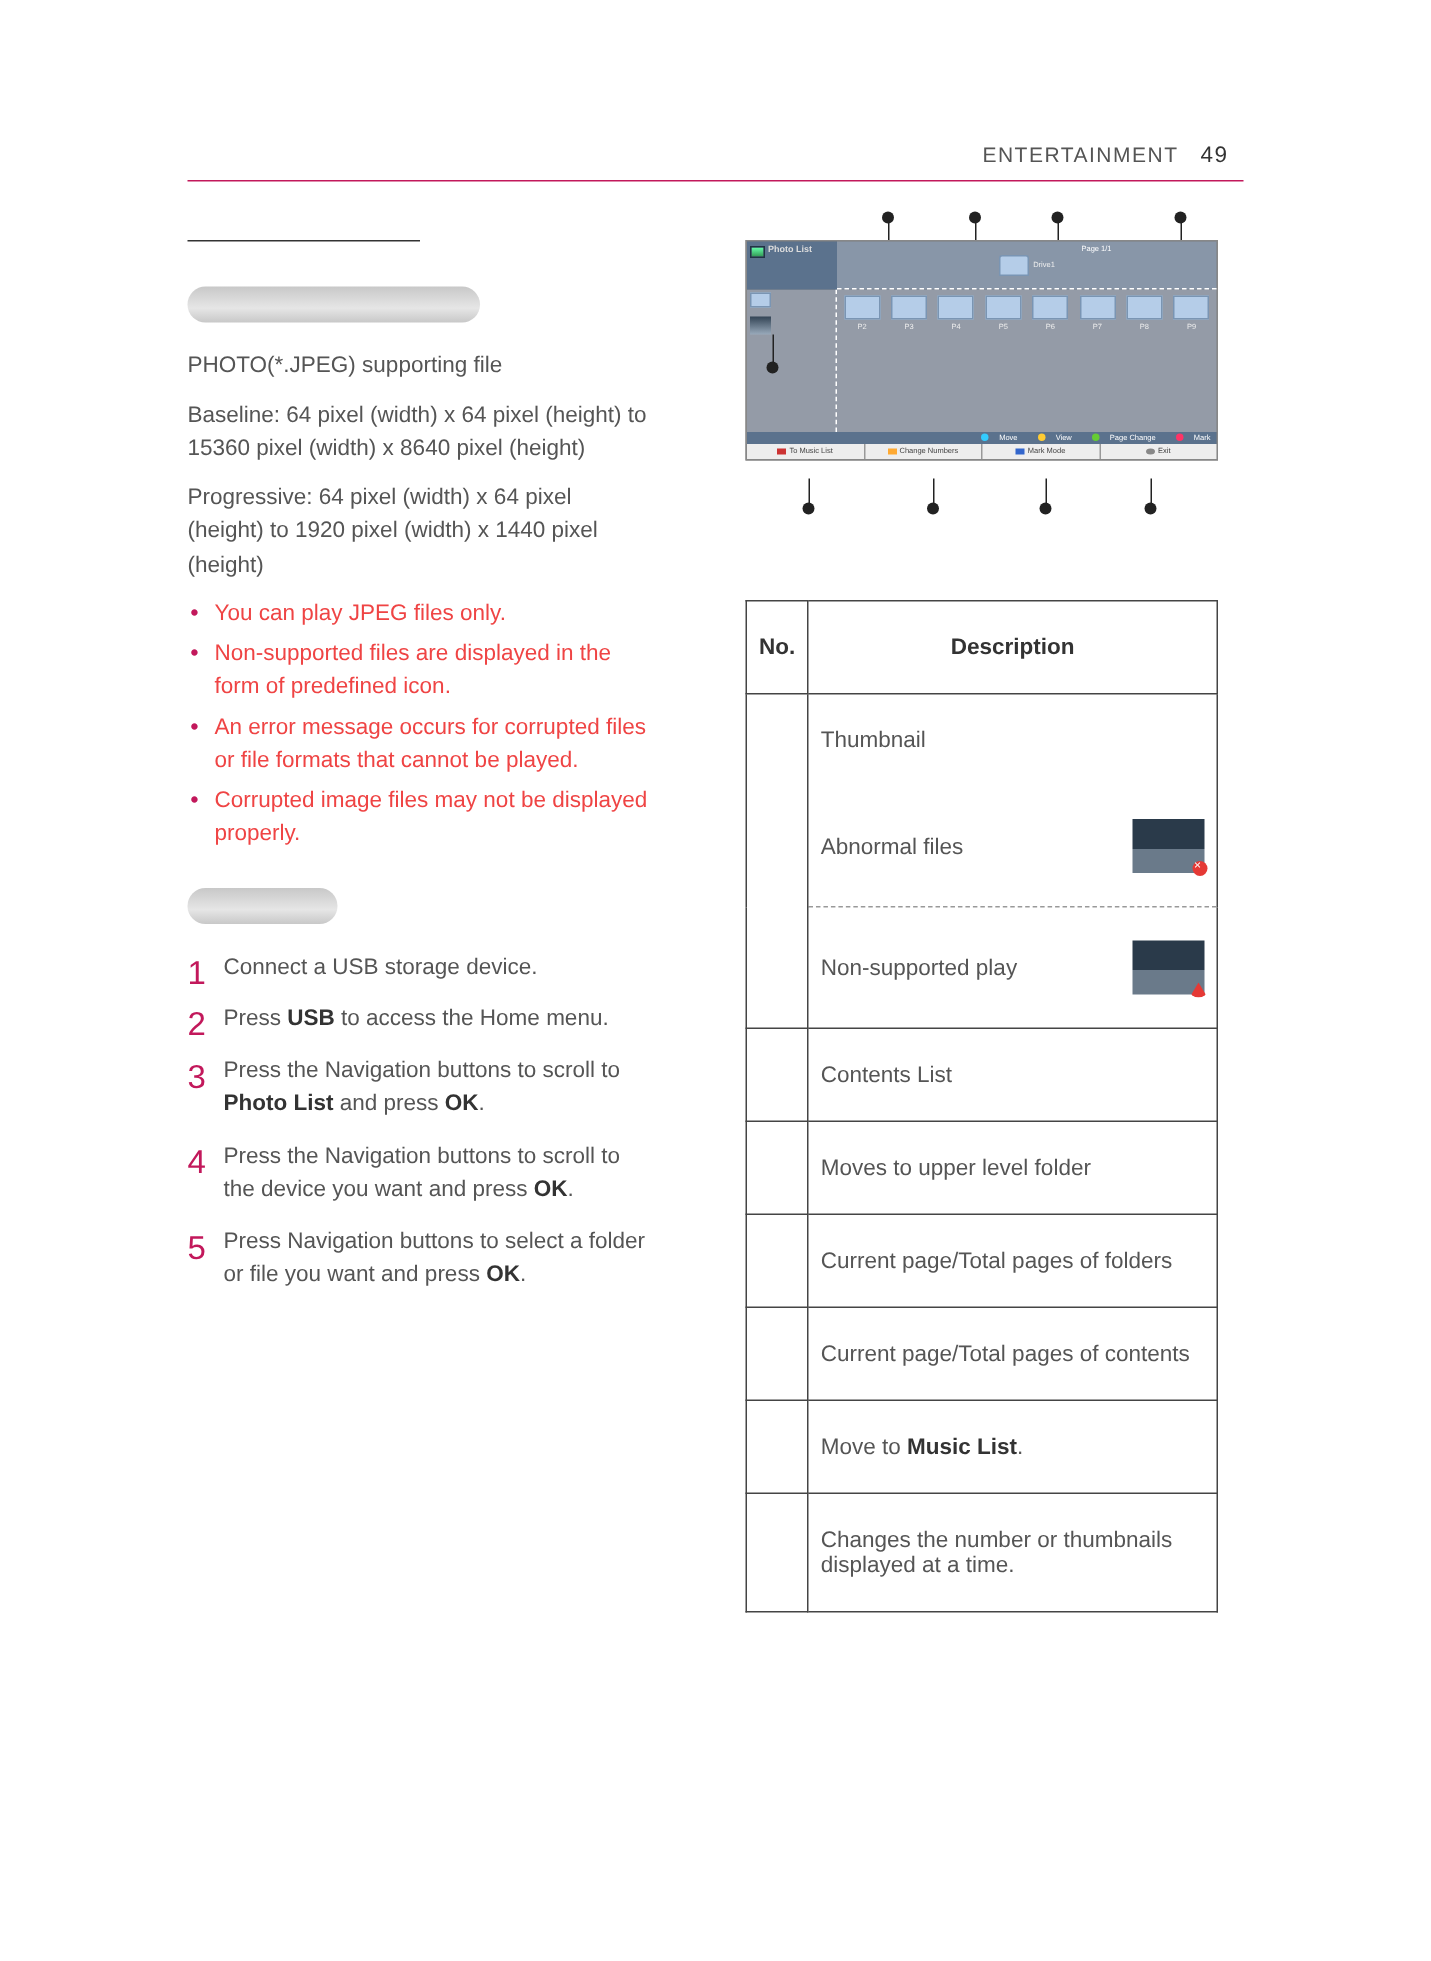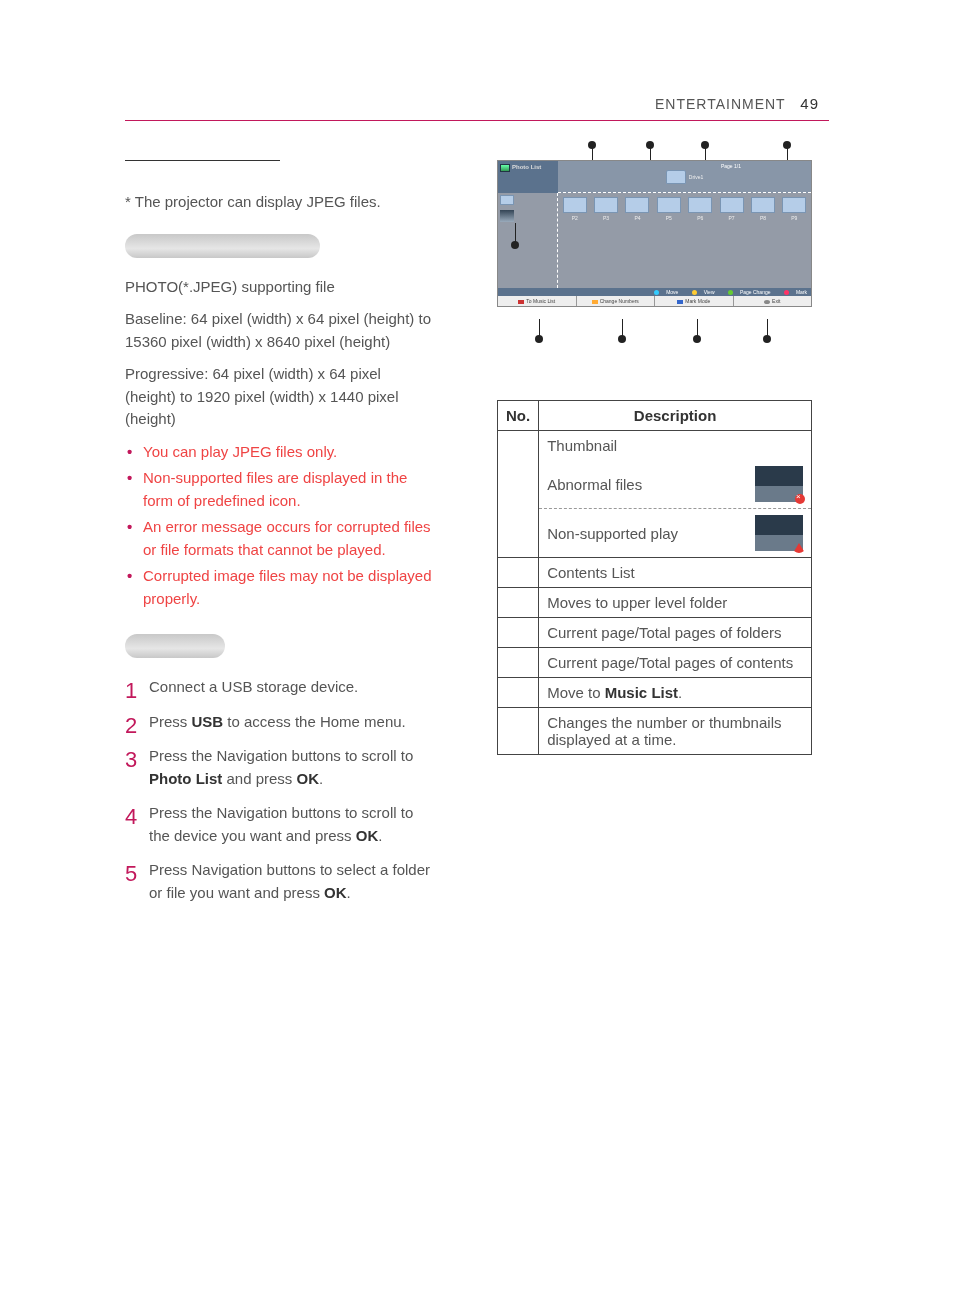--- a/index.html
+++ b/index.html
@@ -244,21 +244,21 @@
   
   table.desc {
     border-collapse: collapse;
     width: 315px;
     margin: 0 auto;
     font-size: 15px;
     color:#555;
   }
   table.desc th, table.desc td {
     border: 1px solid #444;
-    padding: 6px 8px;
+    padding: 22px 8px;
     text-align: left;
     vertical-align: top;
   }
   table.desc th {
     text-align:center;
     font-weight:bold;
     color:#333;
     background:#fff;
   }
   td.no-col { width:36px; }
@@ -291,21 +291,20 @@
 <div class="header-text">
   <span>ENTERTAINMENT</span>
   <span class="page-num">49</span>
 </div>
 <div class="header-rule"></div>
 
 <div class="page">
   <div class="content">
     <div class="col-left">
       <div class="short-rule"></div>
-      <div class="footnote">*  The projector can display JPEG files.</div>
 
       <span class="pill pill-wide"></span>
 
       <div class="spec-block">PHOTO(*.JPEG) supporting file</div>
       <div class="spec-block">Baseline: 64 pixel (width) x 64 pixel (height) to 15360 pixel (width) x 8640 pixel (height)</div>
       <div class="spec-block">Progressive: 64 pixel (width) x 64 pixel (height) to 1920 pixel (width) x 1440 pixel (height)</div>
 
       <ul class="bullets">
         <li>You can play JPEG files only.</li>
         <li>Non-supported files are displayed in the form of predefined icon.</li>

